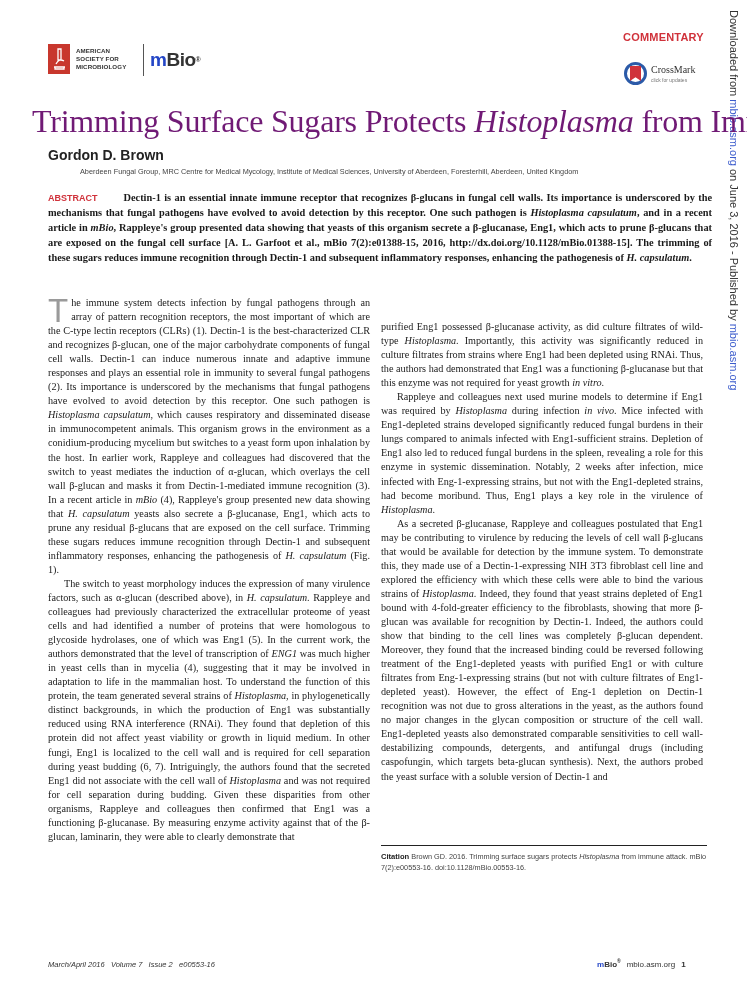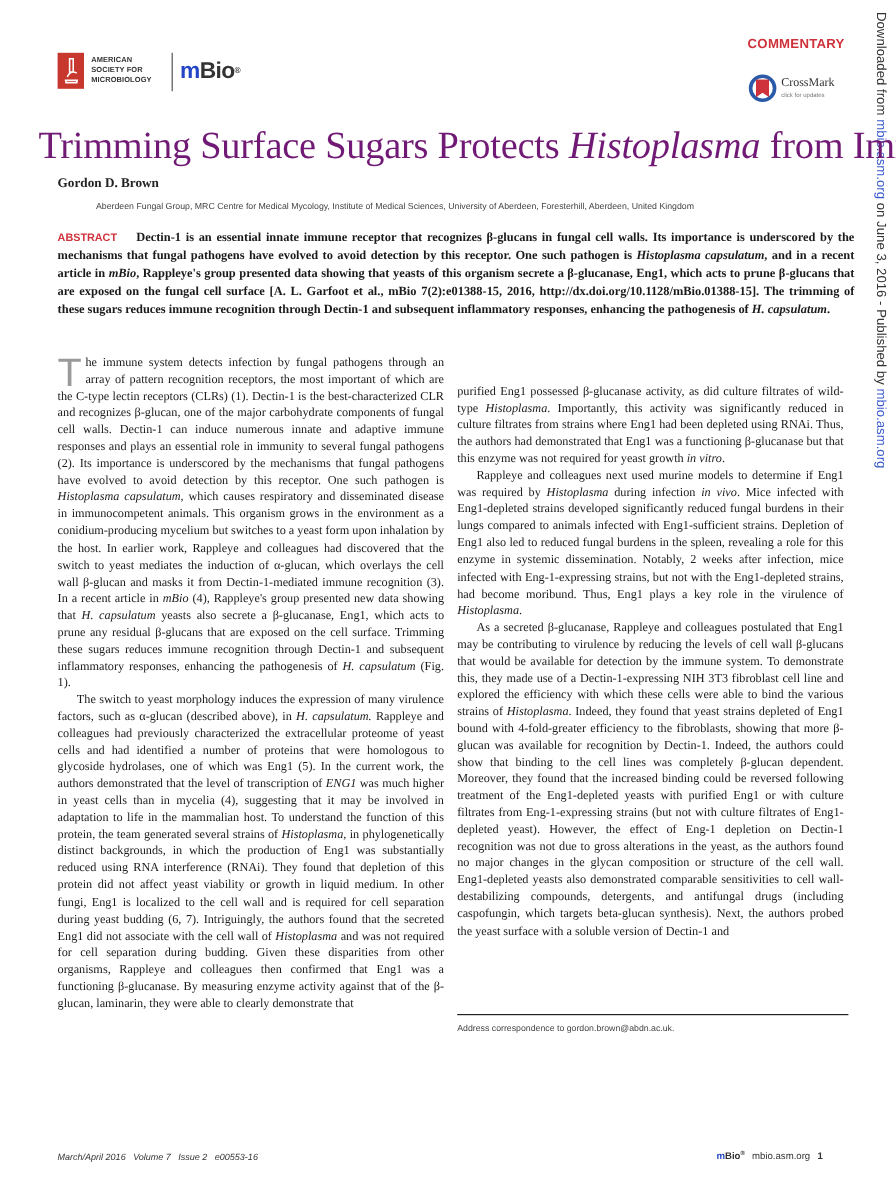--- a/index.html
+++ b/index.html
@@ -21,25 +21,25 @@
   .cm-circle { position:absolute; left:0; top:0; width:23px; height:23px; border-radius:50%; border:3px solid #2b5aa8; box-sizing:border-box; background:#fff; }
   .cm-flag { position:absolute; left:6px; top:4px; width:11px; height:15px; background:#d0323b; clip-path:polygon(0 0,100% 0,100% 100%,50% 75%,0 100%); }
   .cm-text { position:absolute; left:27px; top:2px; font-family:Liberation Serif, serif; font-size:10px; color:#333; }
   .cm-sub { position:absolute; left:27px; top:15px; font-family:"Liberation Sans", sans-serif; font-size:5px; color:#777; }
 
   .side-strip { left:716px; top:10px; width:26px; height:380px; }
   .side-text { position:absolute; left:24px; top:0; transform-origin:0 0; transform:rotate(90deg); white-space:nowrap; font-family:"Liberation Sans", sans-serif; font-size:11px; color:#333; }
   .side-text .lnk { color:#3b5bcc; }
 
   .title { left:32px; top:103px; font-size:32px; color:#701a75; white-space:nowrap; letter-spacing:-0.2px; }
-  .author { left:48px; top:147px; font-family:Liberation Serif, serif; font-size:11px; font-weight:bold; color:#222; }
+  .author { left:48px; top:147px; font-family:Liberation Sans, sans-serif; font-size:14px; font-weight:bold; color:#222; }
   .affil { left:48px; top:167px; font-family:"Liberation Sans", sans-serif; font-size:7.3px; color:#444; white-space:nowrap;margin-left:32px; }
 
   .abstract { left:48px; top:191px; width:664px; font-size:10.35px; font-weight:bold; line-height:14.9px; text-align:justify; color:#1a1a1a; }
-  .abstract-label { font-family:"Liberation Sans", sans-serif; font-size:9px; color:#d0323b; margin-right:16px; }
+  .abstract-label { font-family:"Liberation Sans", sans-serif; font-size:9px; color:#d0323b; margin-right:26px; }
 
   .col { top:296px; width:322px; font-size:10.2px; line-height:14.05px; text-align:justify; color:#1a1a1a; }
   .col-left { left:48px; }
   .col-right { left:381px;margin-top:24px; }
   .col p { margin:0; }
   .col p.indent { text-indent:16px; }
   .dropcap { float:left; font-size:33px; line-height:26px; color:#9a9a9a; margin:2px 3px 0 0; font-family:"Liberation Sans", sans-serif; }
   i { font-style:italic; }
 
   .pubbox { left:381px; top:845px; width:326px; border-top:1px solid #222; padding-top:6px; font-family:"Liberation Sans", sans-serif; font-size:7.3px; color:#444; line-height:10.5px; }
@@ -100,19 +100,19 @@
   <p class="indent"><span>The switch to yeast morphology induces the expression of many virulence factors, such as α-glucan (described above), in </span><i>H. capsulatum.</i><span> Rappleye and colleagues had previously characterized the extracellular proteome of yeast cells and had identified a number of proteins that were homologous to glycoside hydrolases, one of which was Eng1 (5). In the current work, the authors demonstrated that the level of transcription of </span><i>ENG1</i><span> was much higher in yeast cells than in mycelia (4), suggesting that it may be involved in adaptation to life in the mammalian host. To understand the function of this protein, the team generated several strains of </span><i>Histoplasma</i><span>, in phylogenetically distinct backgrounds, in which the production of Eng1 was substantially reduced using RNA interference (RNAi). They found that depletion of this protein did not affect yeast viability or growth in liquid medium. In other fungi, Eng1 is localized to the cell wall and is required for cell separation during yeast budding (6, 7). Intriguingly, the authors found that the secreted Eng1 did not associate with the cell wall of </span><i>Histoplasma</i><span> and was not required for cell separation during budding. Given these disparities from other organisms, Rappleye and colleagues then confirmed that Eng1 was a functioning β-glucanase. By measuring enzyme activity against that of the β-glucan, laminarin, they were able to clearly demonstrate that</span></p>
 </div>
 
 <div class="abs col col-right">
   <p><span>purified Eng1 possessed β-glucanase activity, as did culture filtrates of wild-type </span><i>Histoplasma</i><span>. Importantly, this activity was significantly reduced in culture filtrates from strains where Eng1 had been depleted using RNAi. Thus, the authors had demonstrated that Eng1 was a functioning β-glucanase but that this enzyme was not required for yeast growth </span><i>in vitro</i><span>.</span></p>
   <p class="indent"><span>Rappleye and colleagues next used murine models to determine if Eng1 was required by </span><i>Histoplasma</i><span> during infection </span><i>in vivo</i><span>. Mice infected with Eng1-depleted strains developed significantly reduced fungal burdens in their lungs compared to animals infected with Eng1-sufficient strains. Depletion of Eng1 also led to reduced fungal burdens in the spleen, revealing a role for this enzyme in systemic dissemination. Notably, 2 weeks after infection, mice infected with Eng-1-expressing strains, but not with the Eng1-depleted strains, had become moribund. Thus, Eng1 plays a key role in the virulence of </span><i>Histoplasma</i><span>.</span></p>
   <p class="indent"><span>As a secreted β-glucanase, Rappleye and colleagues postulated that Eng1 may be contributing to virulence by reducing the levels of cell wall β-glucans that would be available for detection by the immune system. To demonstrate this, they made use of a Dectin-1-expressing NIH 3T3 fibroblast cell line and explored the efficiency with which these cells were able to bind the various strains of </span><i>Histoplasma</i><span>. Indeed, they found that yeast strains depleted of Eng1 bound with 4-fold-greater efficiency to the fibroblasts, showing that more β-glucan was available for recognition by Dectin-1. Indeed, the authors could show that binding to the cell lines was completely β-glucan dependent. Moreover, they found that the increased binding could be reversed following treatment of the Eng1-depleted yeasts with purified Eng1 or with culture filtrates from Eng-1-expressing strains (but not with culture filtrates of Eng1-depleted yeast). However, the effect of Eng-1 depletion on Dectin-1 recognition was not due to gross alterations in the yeast, as the authors found no major changes in the glycan composition or structure of the cell wall. Eng1-depleted yeasts also demonstrated comparable sensitivities to cell wall-destabilizing compounds, detergents, and antifungal drugs (including caspofungin, which targets beta-glucan synthesis). Next, the authors probed the yeast surface with a soluble version of Dectin-1 and</span></p>
 </div>
 
 <div class="abs pubbox">
-  <div class="row">Address correspondence to gordon.brown@abdn.ac.uk.</div>
+  <div class="row"><b>Citation</b> <span>Brown GD. 2016. Trimming surface sugars protects </span><i>Histoplasma</i><span> from immune attack. mBio 7(2):e00553-16. doi:10.1128/mBio.00553-16.</span></div>
 </div>
 
 <div class="abs footer-left" style="white-space:pre;">March/April 2016   Volume 7   Issue 2   e00553-16</div>
 <div class="abs footer-right">
   <span class="footer-mbio"><span class="m">m</span><span>Bio</span><sup style="font-size:5px;">®</sup></span><span>mbio.asm.org</span><span class="page-num">1</span>
 </div>
 
 </body></html>

